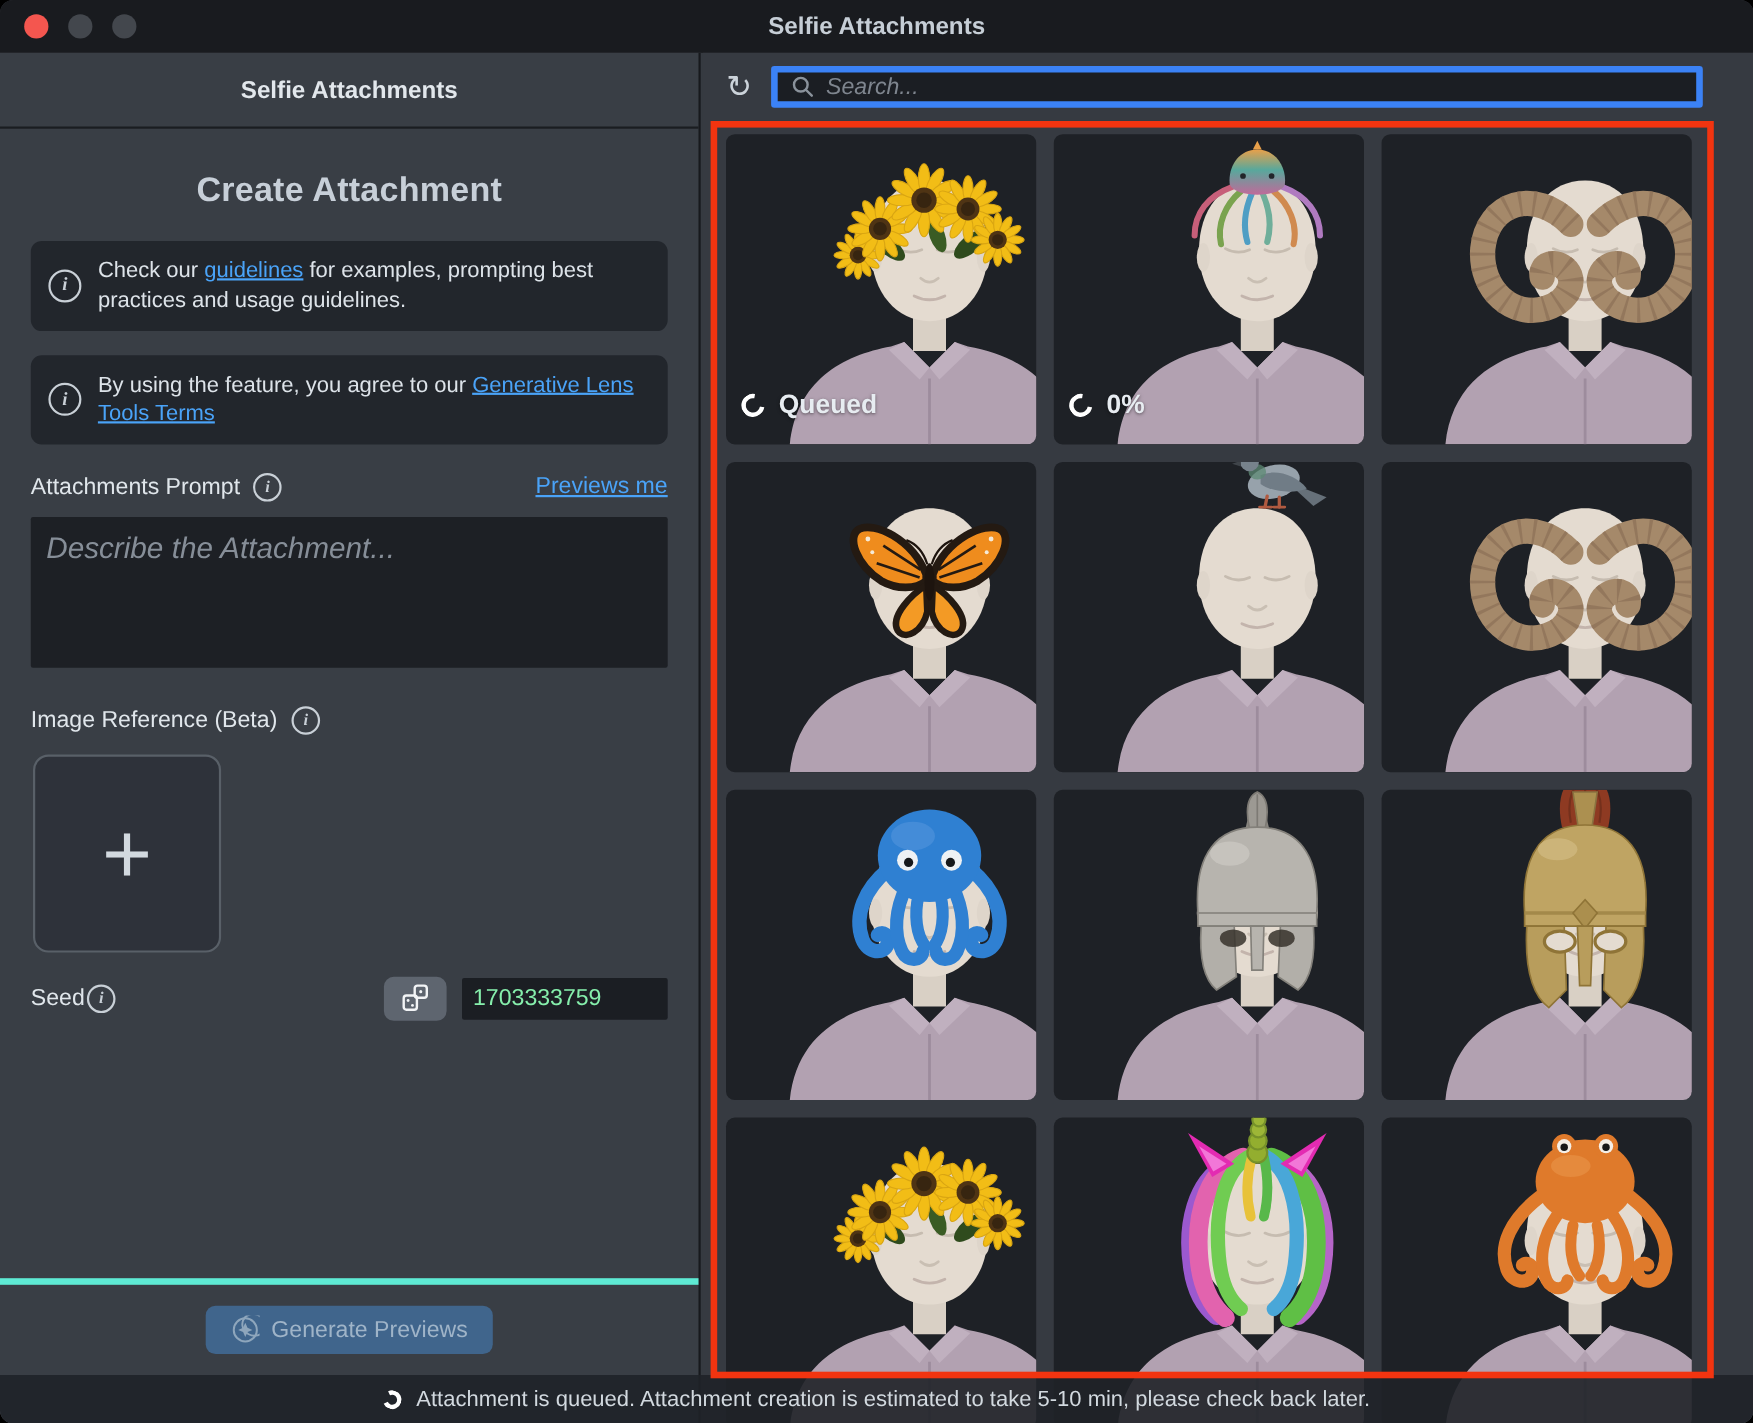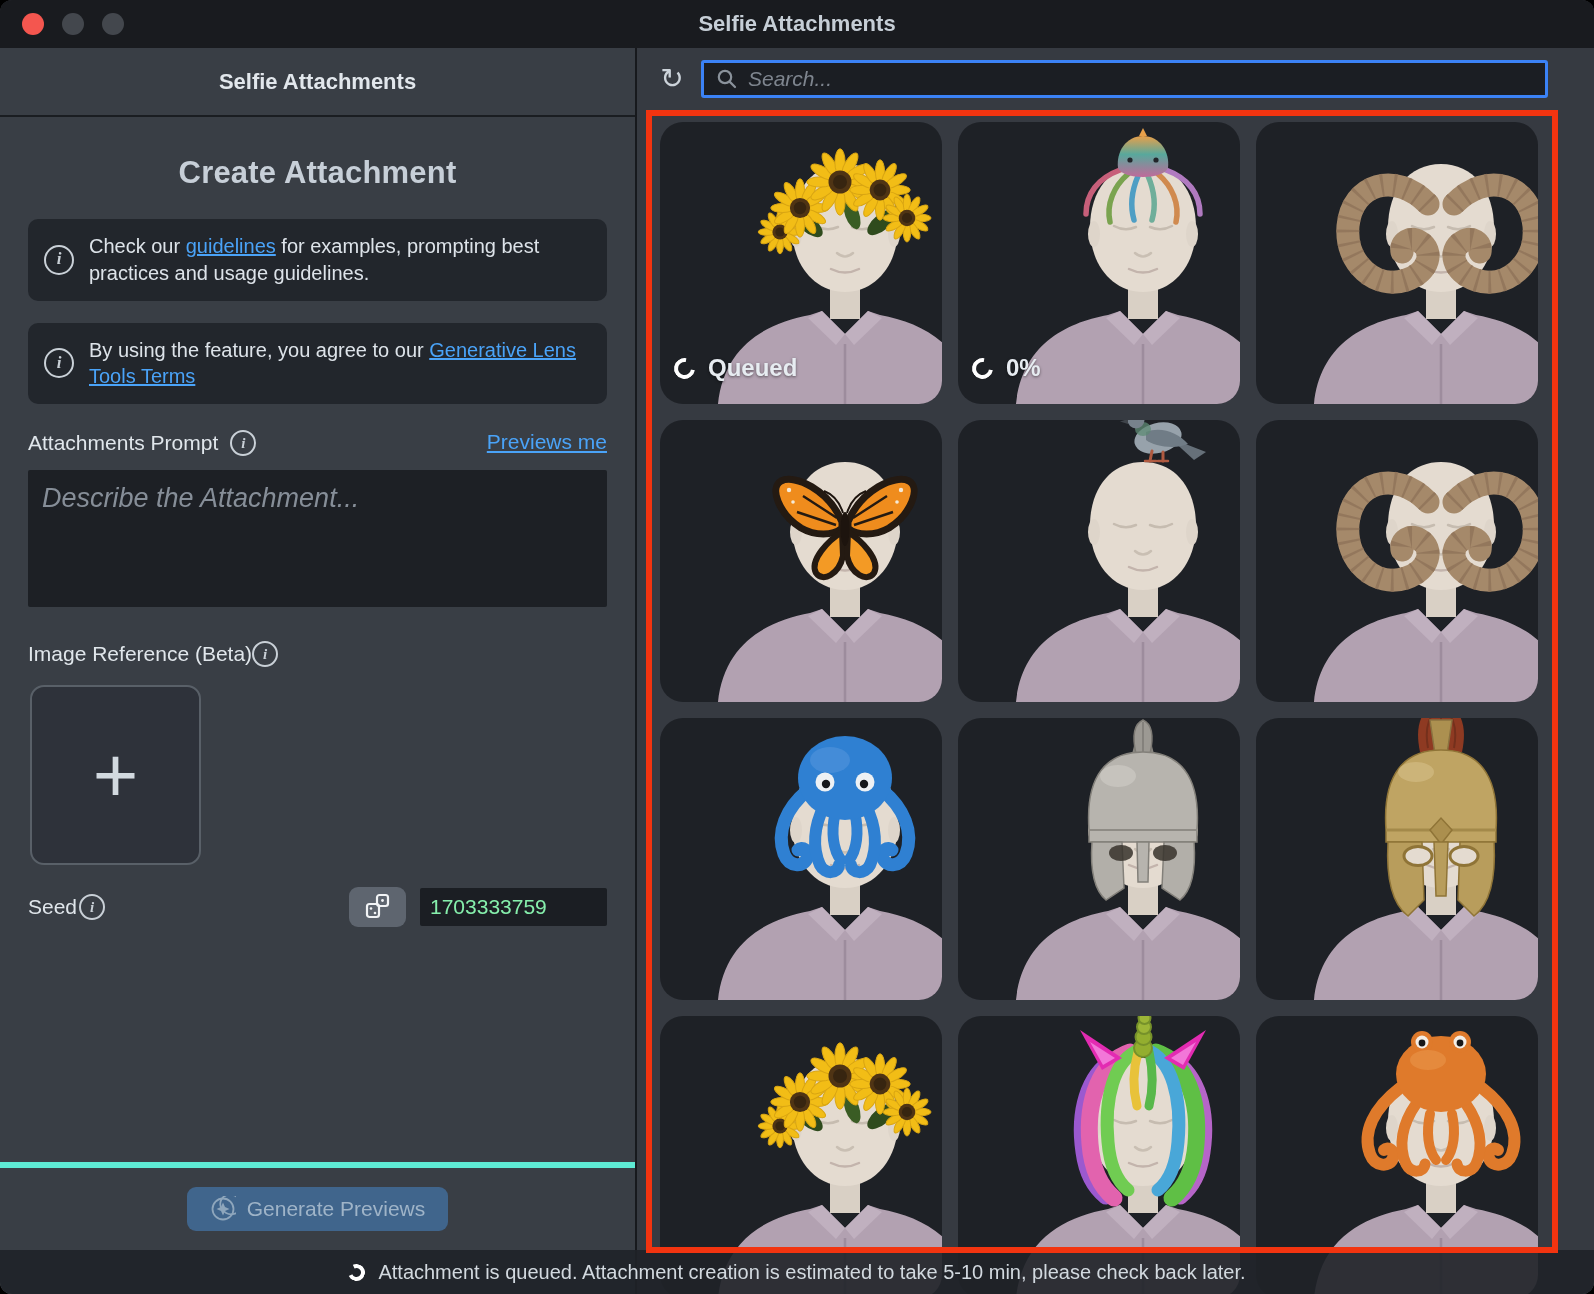--- a/index.html
+++ b/index.html
@@ -27,46 +27,46 @@
                display:flex; align-items:center; justify-content:center;
                font-family:"Liberation Serif", serif; font-style:italic; font-weight:bold; font-size:17px; color:#c9d0d7; }
   .info-icon.sm { width:26px; height:26px; font-size:15px; }
   a.link { color:#4aa3f8; text-decoration:underline; cursor:pointer; }
   .prompt-row { margin-top:26px; display:flex; justify-content:space-between; }
   .prompt-left { display:flex; align-items:center; gap:12px; font-size:21px; color:#e0e6eb; }
   .surprise { font-size:21px; }
   .prompt-area { margin-top:14px; width:100%; height:137px; background:#1d2025; border:none; border-radius:2px;
                  padding:13px 14px; font-size:27px; color:#d5dbe1; font-family:"Liberation Sans", sans-serif; resize:none; }
   .prompt-area::placeholder { color:#868e98; font-style:italic; }
-  .imgref-row { margin-top:30px; display:flex; align-items:center; font-size:21px; color:#e0e6eb; }
+  .imgref-row { margin-top:30px; display:flex; align-items:center; gap:13px; font-size:21px; color:#e0e6eb; }
   .plus-tile { margin-top:18px; margin-left:2px; width:171px; height:180px; background:#2e323a; border:2px solid #596068;
                border-radius:14px; display:flex; align-items:center; justify-content:center;
                color:#d2d9df; font-size:78px; font-weight:200; line-height:1; cursor:pointer; }
   .seed-row { margin-top:22px; display:flex; align-items:center; }
   .seed-label { display:flex; align-items:center; gap:2px; font-size:21px; color:#e0e6eb; }
   .seed-spacer { flex:1; }
   .dice-btn { width:57px; height:40px; background:#5e656f; border:none; border-radius:9px; display:flex; align-items:center; justify-content:center; cursor:pointer; }
   .seed-input { margin-left:14px; width:187px; height:38px; background:#1b1e23; border:none; border-radius:2px;
                 color:#86efac; font-size:21px; padding:0 10px; font-family:"Liberation Sans", sans-serif; }
   .sb-footer { position:absolute; left:0; right:0; top:1114px; height:88px; border-top:6px solid #5eead4;
                display:flex; align-items:center; justify-content:center; }
   .gen-btn { display:flex; align-items:center; gap:11px; background:#40658c; color:#9fb4c8; border:none; border-radius:9px;
              padding:9px 23px; font-size:21px; font-family:"Liberation Sans", sans-serif; cursor:pointer; }
 
   
   .content { position:absolute; left:639px; top:48px; width:955px; height:1246px; background:#363a41; }
   .topbar { position:absolute; left:0; top:0; width:100%; height:62px; display:flex; align-items:center; }
   .refresh { margin-left:16px; width:34px; font-size:28px; color:#ccd3da; background:none; border:none; cursor:pointer; line-height:1; }
-  .search-box { margin-left:12px; width:847px; height:38px; background:#1b1e23; border:3px solid #3b82f6; border-radius:3px;
+  .search-box { margin-left:12px; width:847px; height:38px; background:#1b1e23; border:6px solid #3b82f6; border-radius:3px;
                 display:flex; align-items:center; gap:10px; padding:0 12px; }
   .search-input { flex:1; background:transparent; border:none; outline:none; color:#d5dbe1; font-size:21px; font-family:"Liberation Sans", sans-serif; }
   .search-input::placeholder { color:#7e858e; font-style:italic; }
 
   .grid { position:absolute; left:21px; top:74px; display:grid; grid-template-columns:repeat(3,282px); gap:16px; }
-  .cell { position:relative; width:282px; height:282px; background:#1e2126; border-radius:23px; overflow:hidden; cursor:pointer;padding-left:44px; }
+  .cell { position:relative; width:282px; height:282px; background:#1e2126; border-radius:8px; overflow:hidden; cursor:pointer;padding-left:44px; }
   .cell svg { display:block; width:282px; height:282px; }
   .cell-status { position:absolute; left:14px; bottom:22px; display:flex; align-items:center; gap:13px;
                  font-size:24px; font-weight:bold; color:#e7ecf1; text-shadow:0 1px 3px rgba(0,0,0,.5); }
   .spin { width:21px; height:21px; border:4px solid #fff; border-right-color:transparent; border-radius:50%; transform:rotate(-35deg); }
 
   
   .statusbar { position:absolute; left:0; top:1250px; width:100%; height:44px; background:rgba(31,34,40,0.90);
                display:flex; align-items:center; justify-content:center; gap:13px; z-index:8; border-radius:0 0 12px 12px; }
   .statusbar .spin { width:17px; height:17px; border-width:4px; border-right-color:#fff; border-left-color:transparent; transform:rotate(20deg); }
   .status-text { font-size:20px; color:#d2d9df; }

